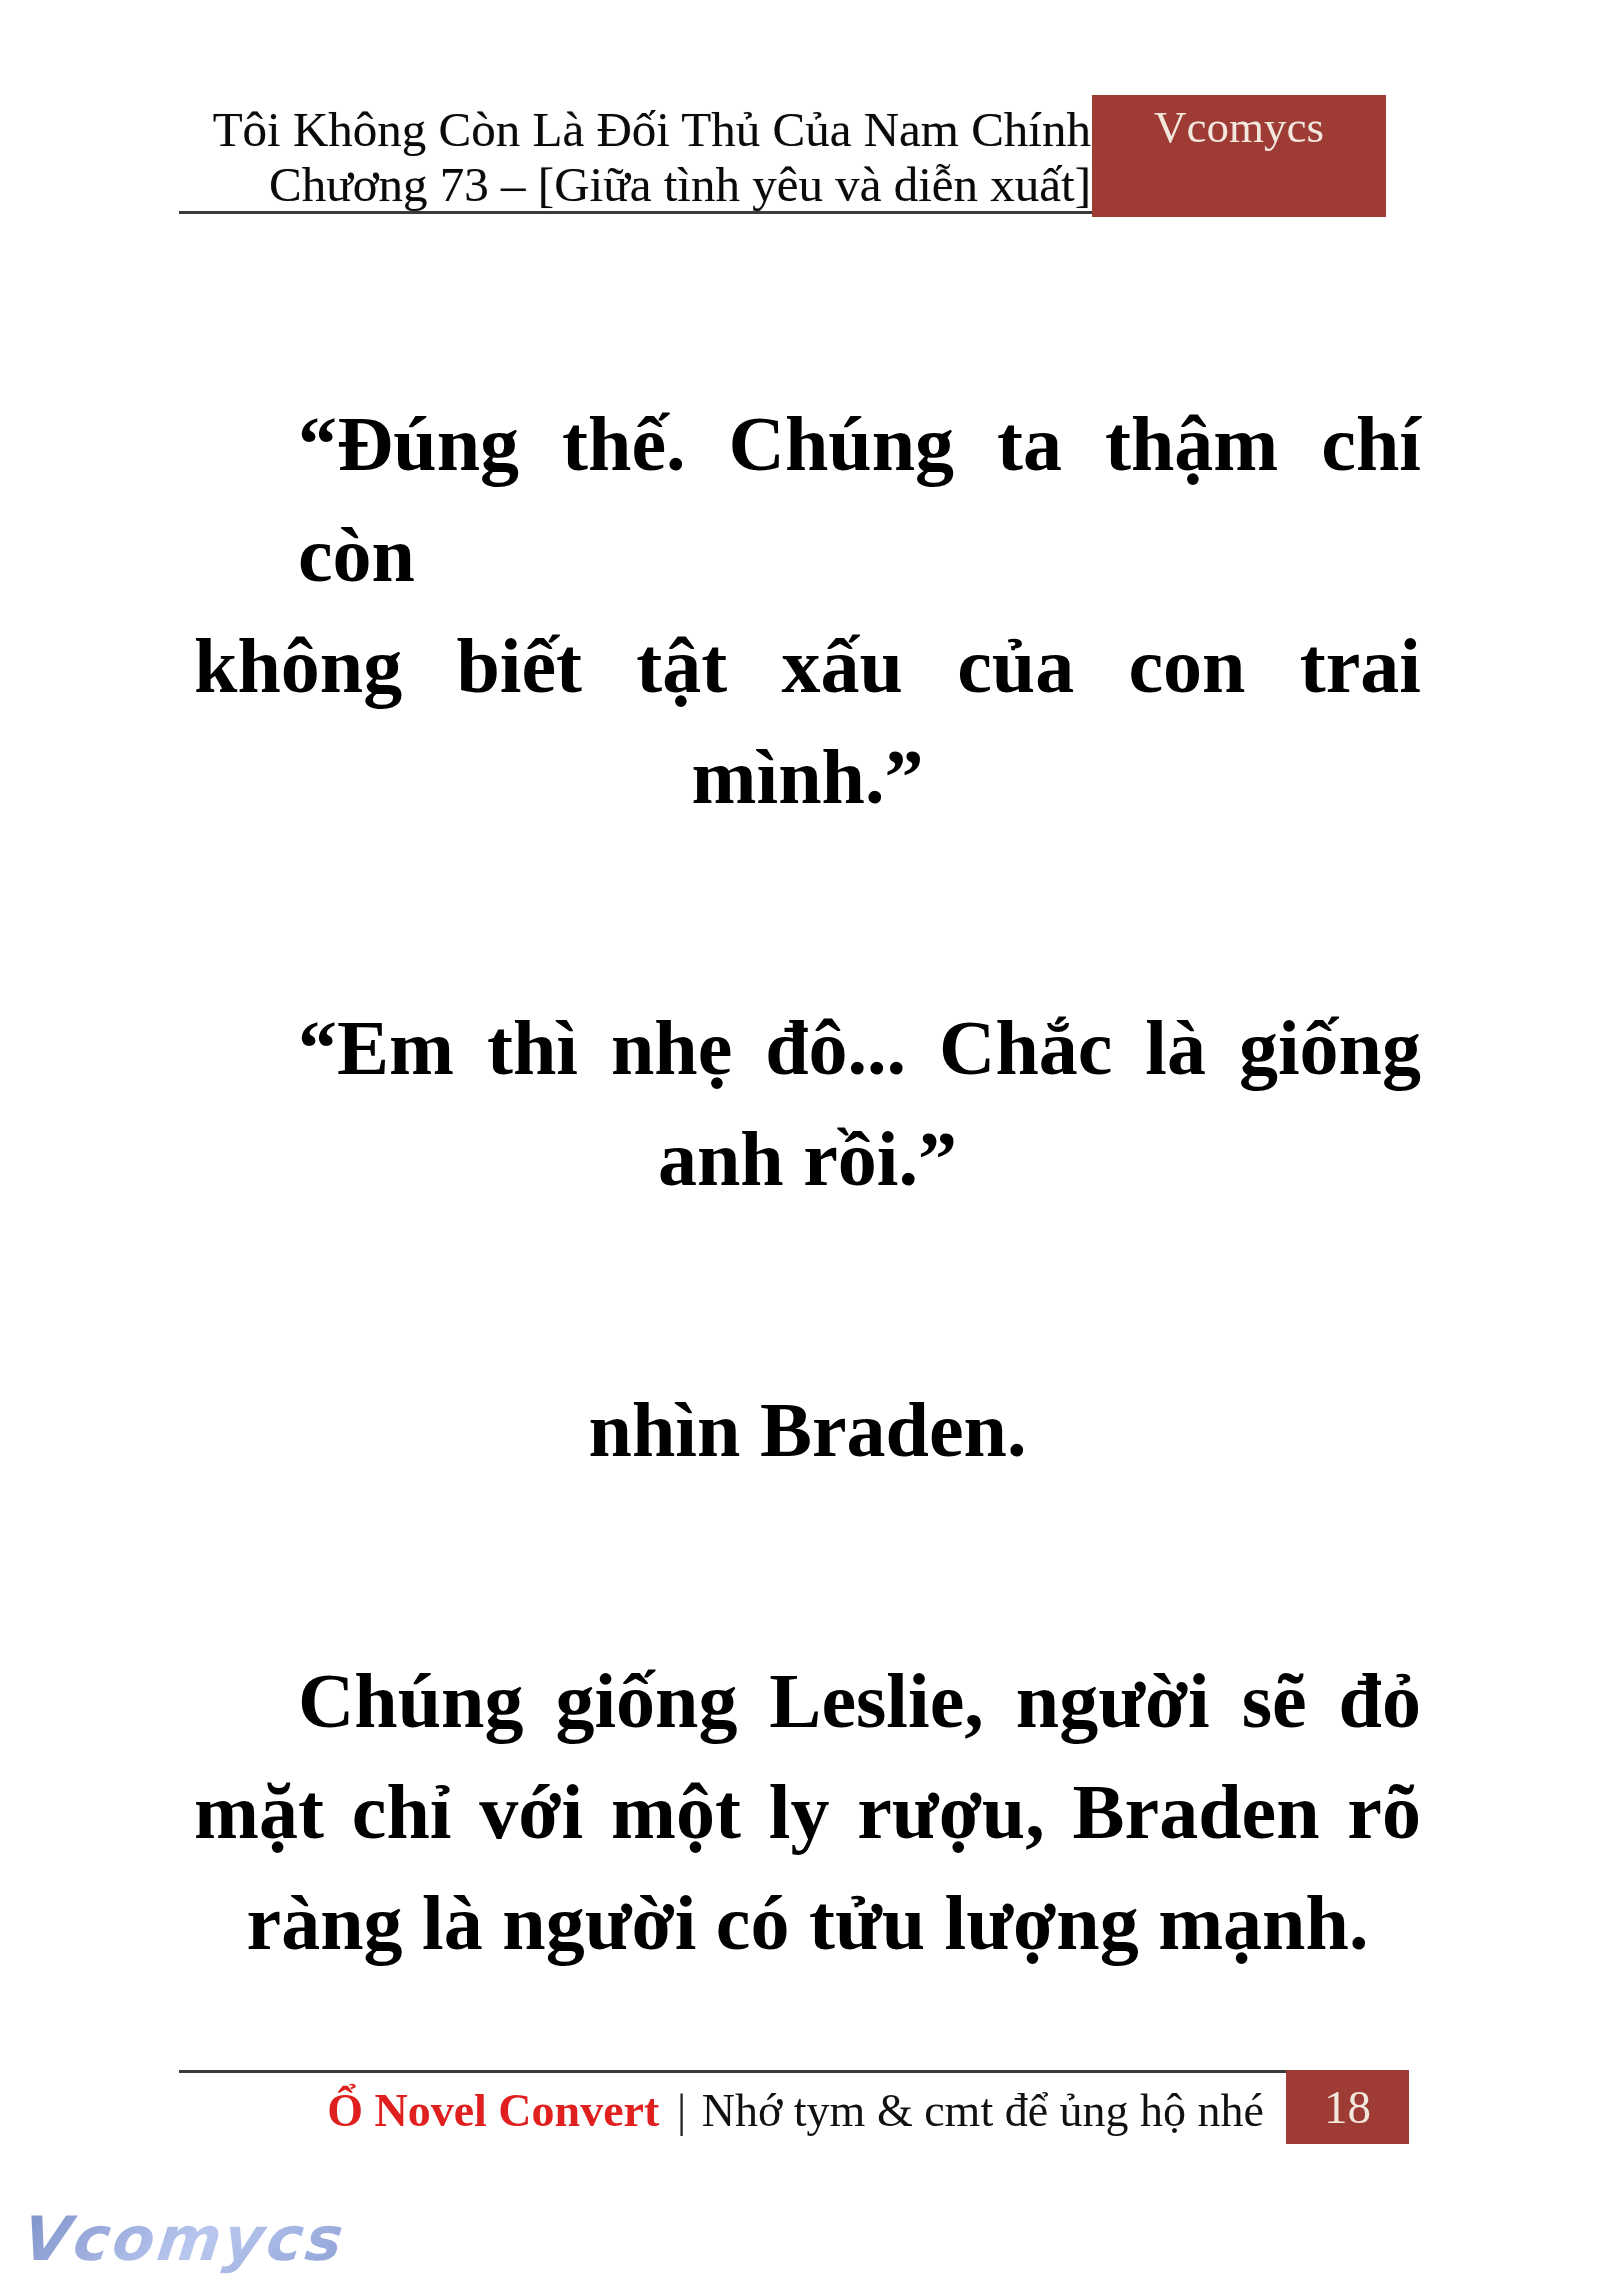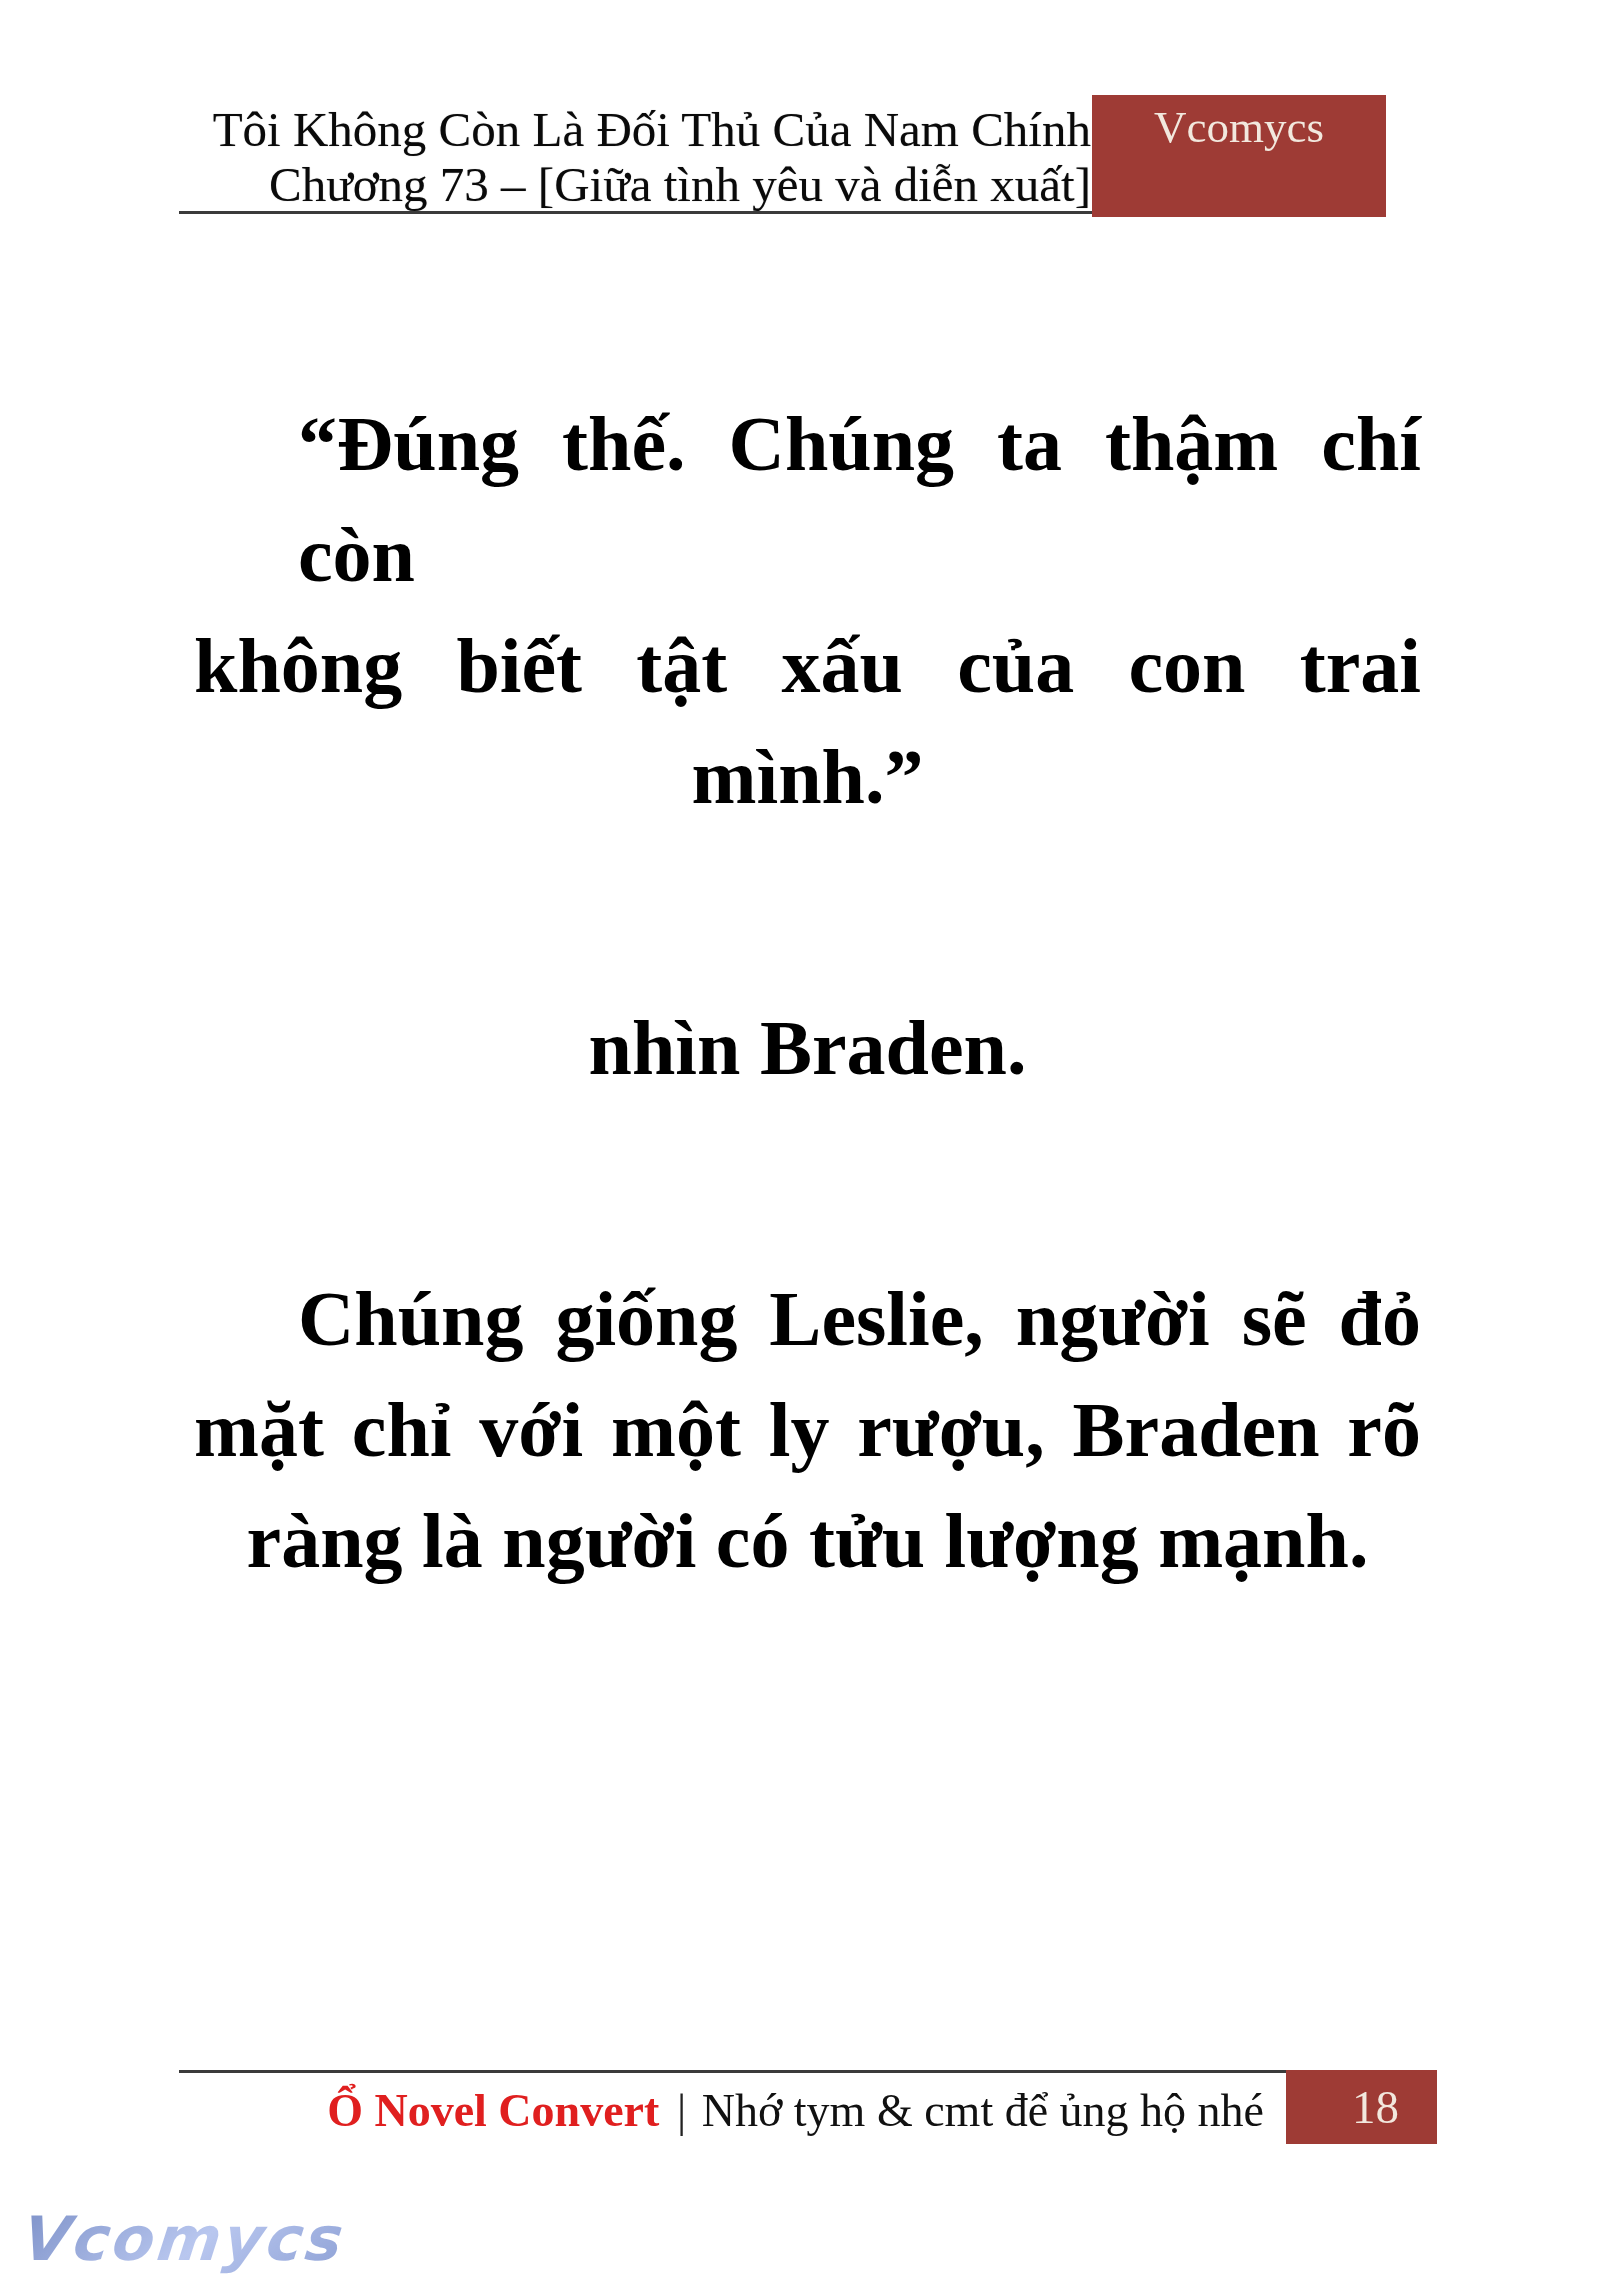--- a/index.html
+++ b/index.html
@@ -57,21 +57,20 @@
     white-space:nowrap;color:#111;
   }
   .footer-brand{font-weight:bold;color:var(--footer-red,#e01f1f);}
   .footer-sep{font-weight:normal;color:#222;margin:0 15.7px 0 17.6px;}
   .page-number-box{
     position:absolute;left:1286px;top:2070px;width:123px;height:74px;
     background:var(--badge-red,#9e3b35);
     color:#f2e8de;
     display:flex;align-items:center;justify-content:center;
     font-size:47px;
-    padding-left:28px;
   }
 
   
   .watermark{
     position:absolute;left:23.5px;top:2203px;
     font-family:"DejaVu Sans","Liberation Sans",sans-serif;
     font-style:italic;font-weight:bold;
     font-size:61px;letter-spacing:2.9px;
     background:linear-gradient(135deg,#7e92c9 0%,#b9c7ef 55%,#8fa2d6 100%);
     -webkit-background-clip:text;background-clip:text;color:transparent;
@@ -94,20 +93,24 @@
 
   <div class="header-rule"></div>
 
   <main class="bodytext" id="body-text">
       <div class="para">
         <div class="bline justline firstline">“Đúng thế. Chúng ta thậm chí còn</div>
         <div class="bline justline">không biết tật xấu của con trai</div>
         <div class="bline lastline">mình.”</div>
       </div>
       <div class="para">
+        <div class="bline justline firstline">“Em thì nhẹ đô... Chắc là giống</div>
+        <div class="bline lastline">anh rồi.”</div>
+      </div>
+      <div class="para">
         <div class="bline lastline">nhìn Braden.</div>
       </div>
       <div class="para">
         <div class="bline justline firstline">Chúng giống Leslie, người sẽ đỏ</div>
         <div class="bline justline">mặt chỉ với một ly rượu, Braden rõ</div>
         <div class="bline lastline">ràng là người có tửu lượng mạnh.</div>
       </div>
     </main>
 
   <div class="footer-rule"></div>

